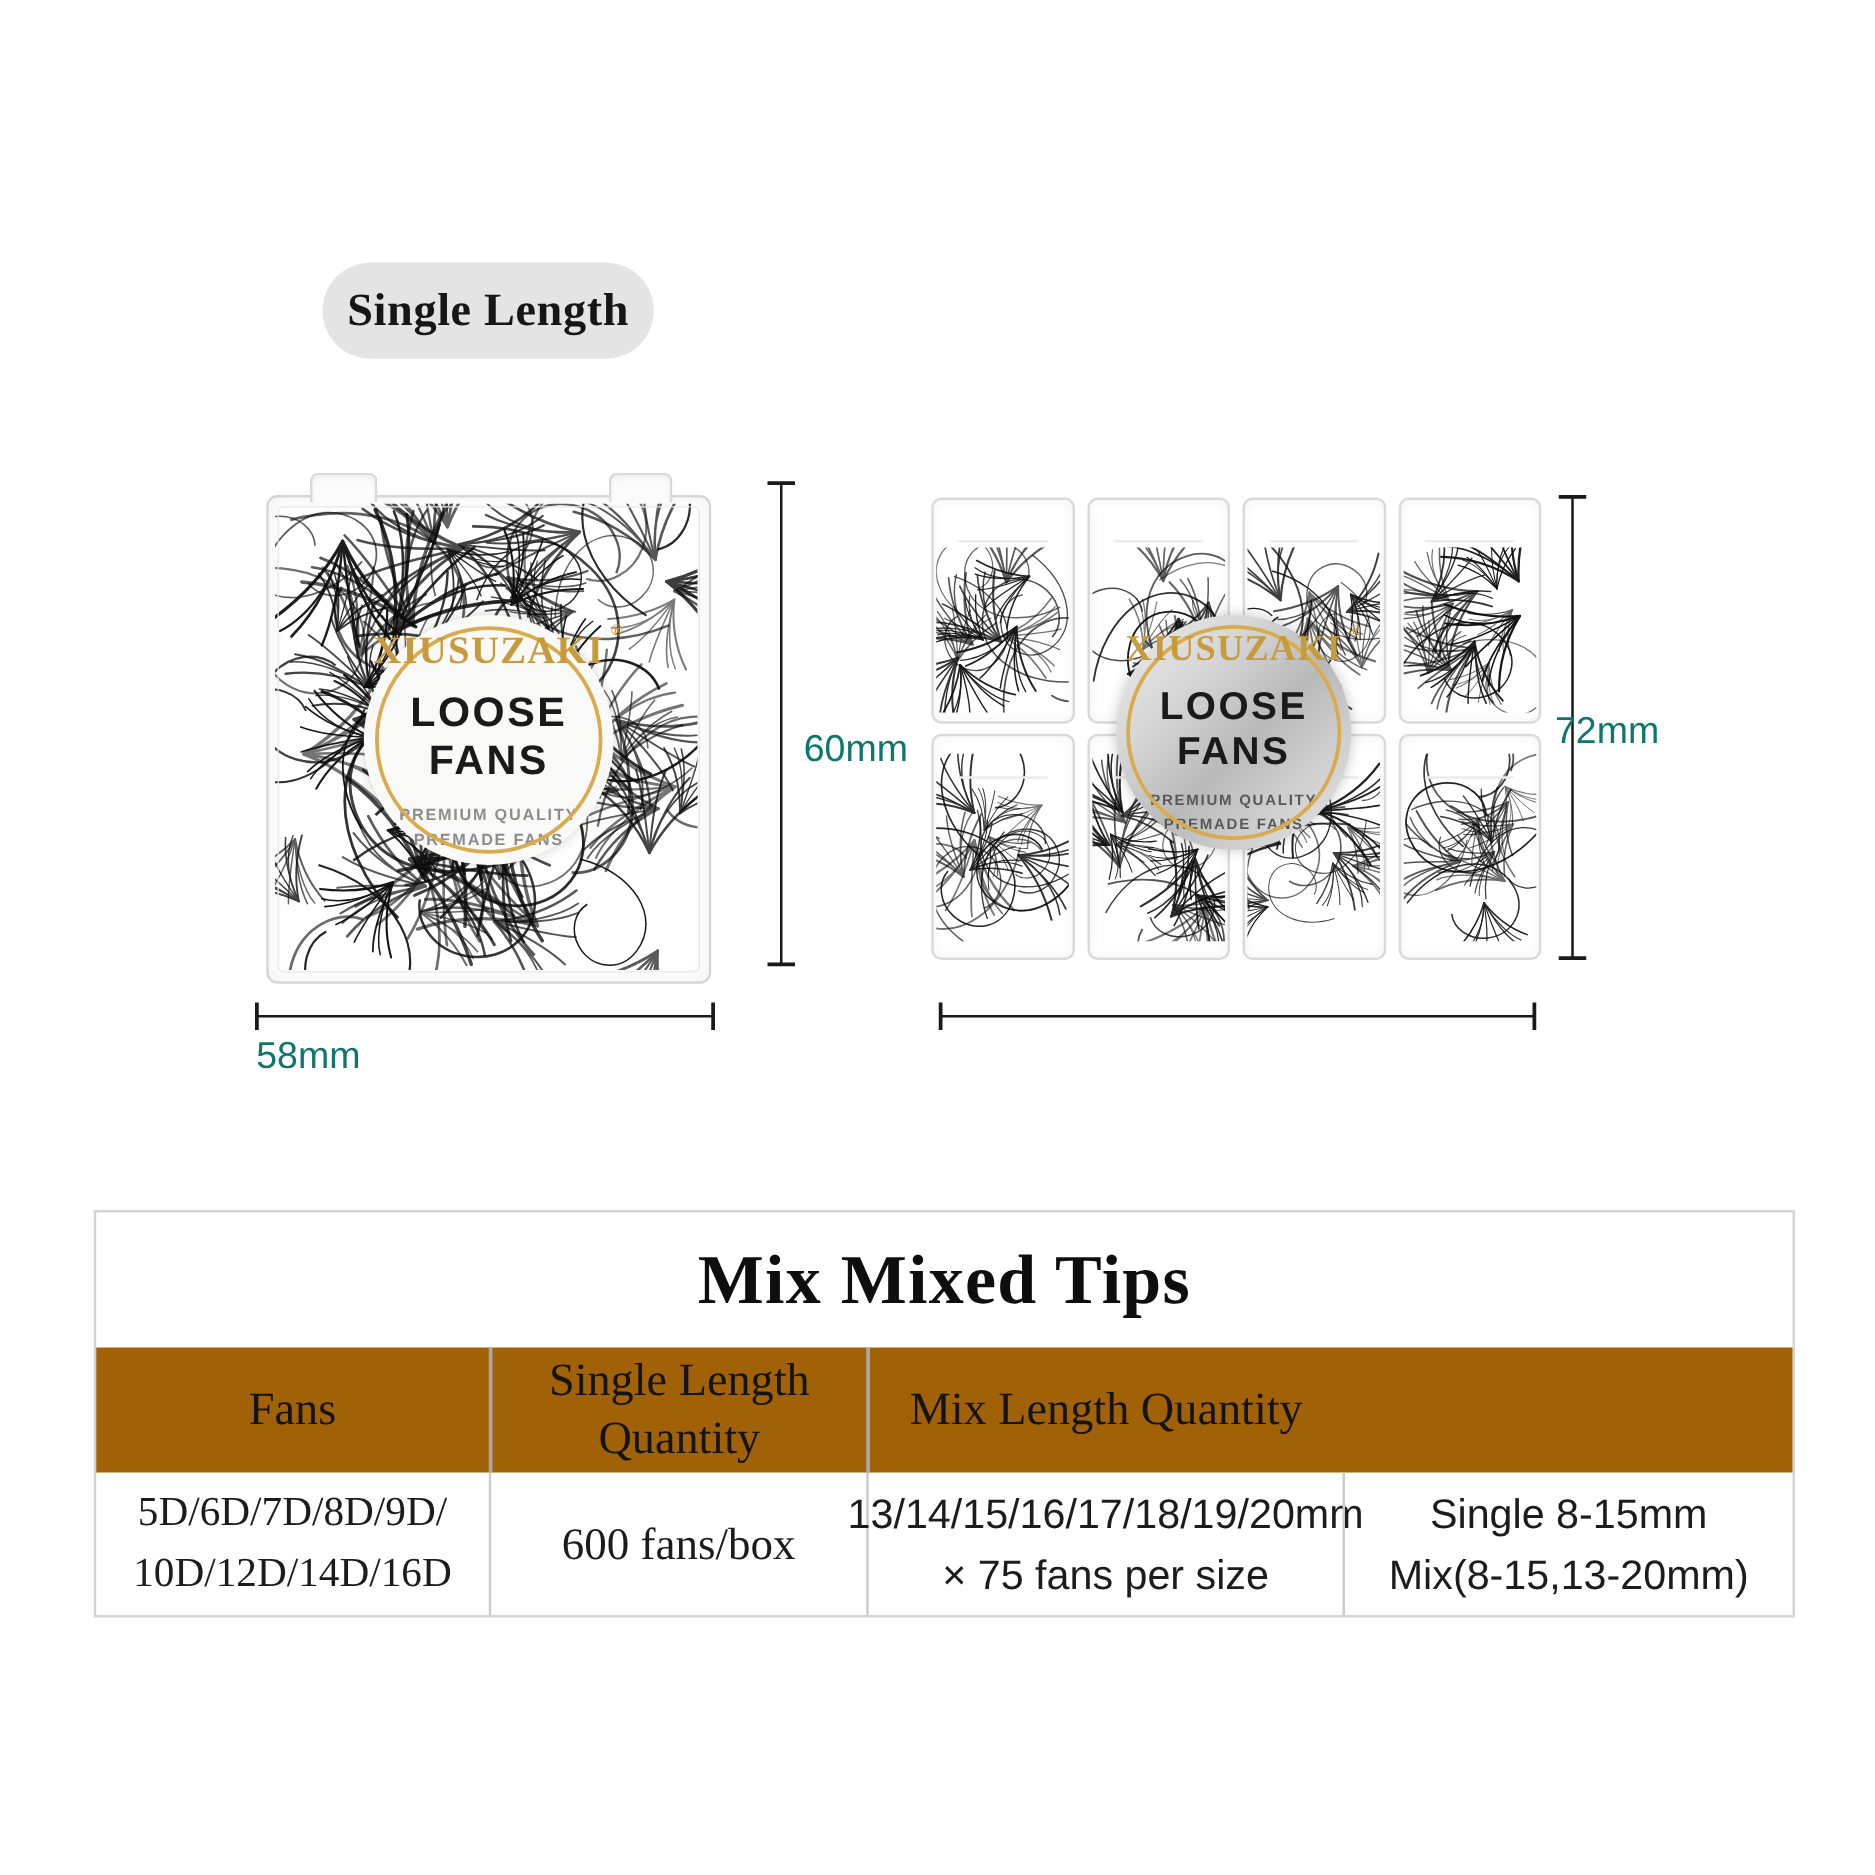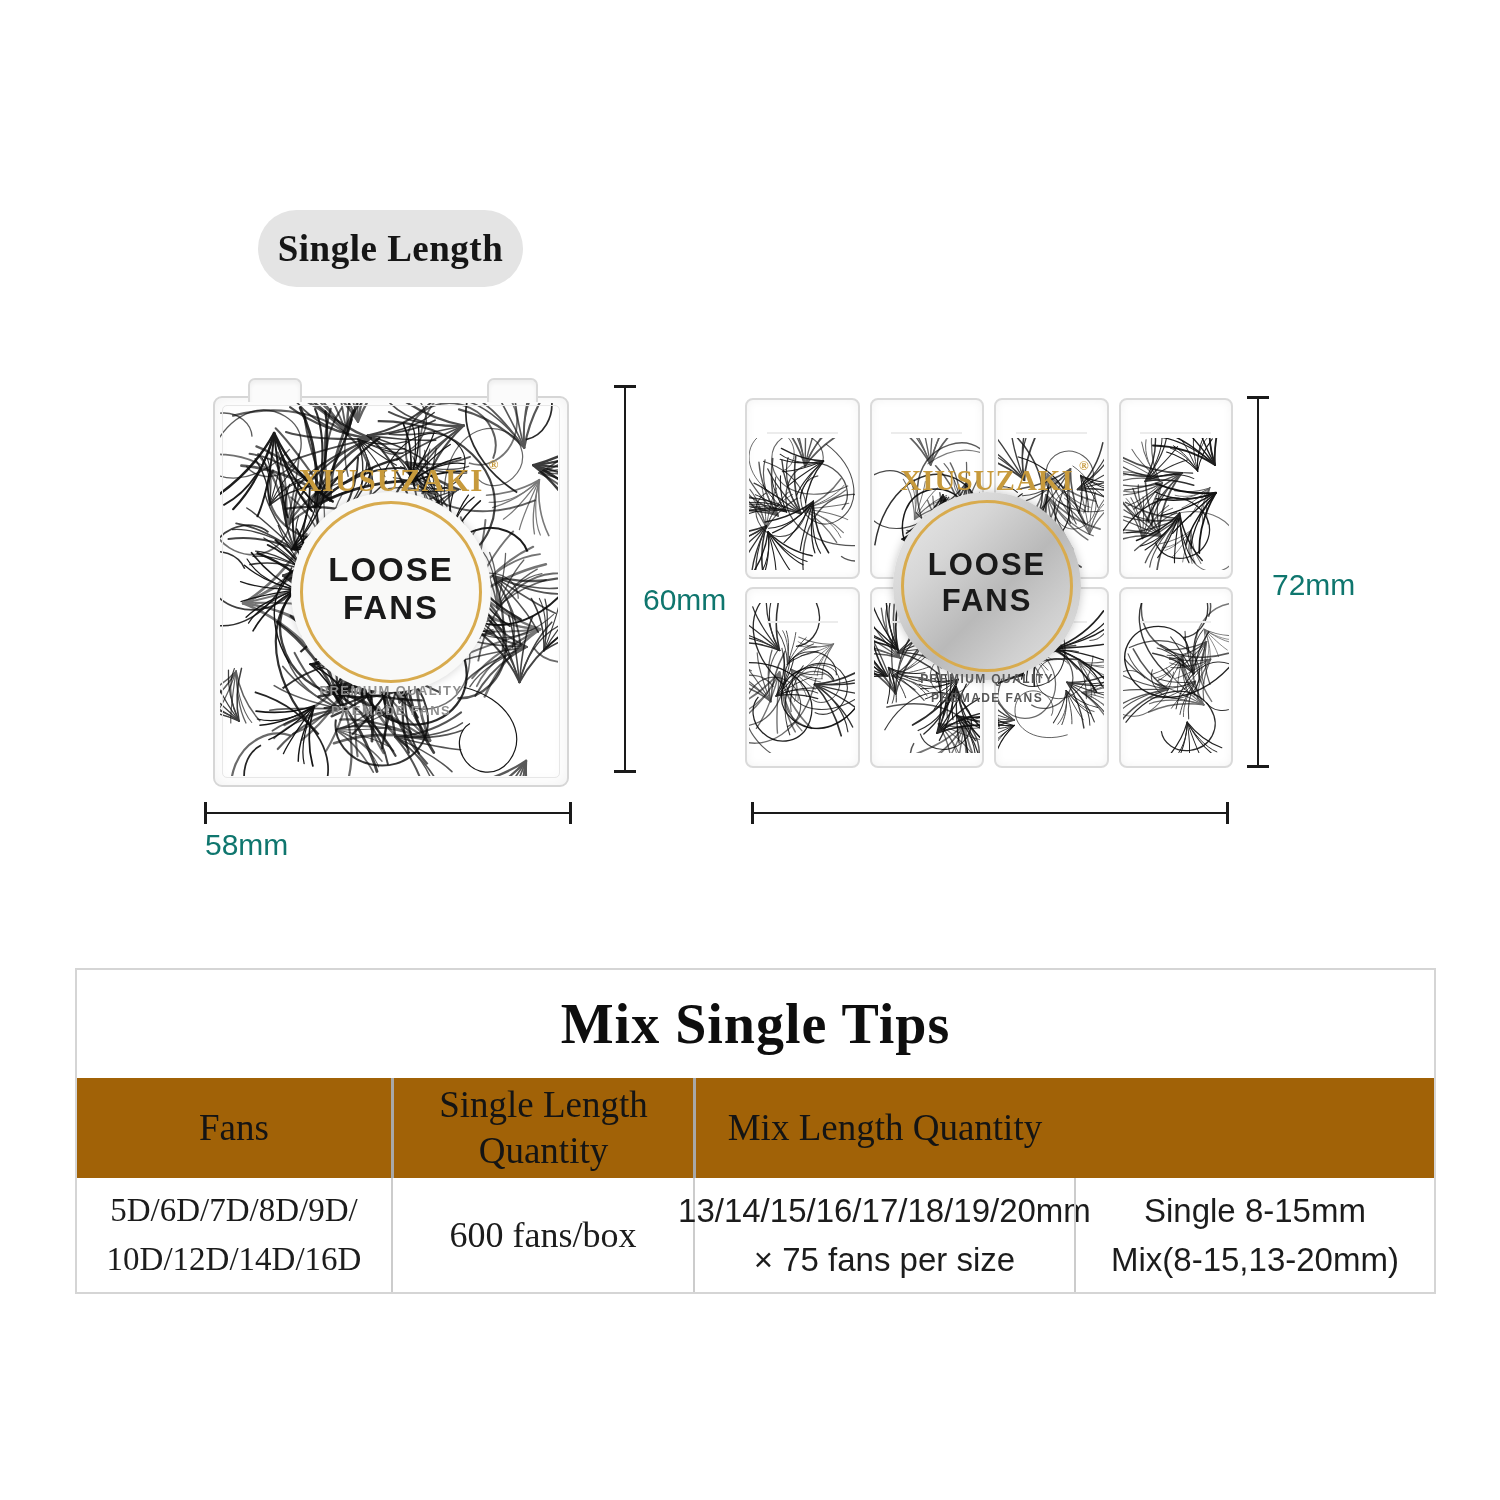--- a/index.html
+++ b/index.html
@@ -22,21 +22,21 @@
             column-gap:10px;row-gap:8px;}
   .cell{position:relative;background:#ffffff;border:2px solid #dadada;border-radius:8px;
         box-shadow:inset 0 0 10px rgba(0,0,0,0.05);}
   .cell::after{content:"";position:absolute;left:18%;right:18%;top:32px;height:2px;background:#ececec;}
 
   
   .lash-area{position:absolute;}
 
   
   .round-label{position:absolute;border-radius:50%;display:flex;flex-direction:column;align-items:center;
-               justify-content:center;text-align:center;z-index:5;gap:39px;}
+               justify-content:center;text-align:center;z-index:5;}
   .round-label .ring{position:absolute;inset:9px;border:3px solid #d8ab4e;border-radius:50%;pointer-events:none;}
   .label-white{background:#f9f9f8;box-shadow:0 0 10px rgba(0,0,0,0.18);}
   .label-silver{background:linear-gradient(135deg,#ececec 0%,#d6d6d6 30%,#b9b9b9 55%,#cfcfcf 75%,#e6e6e6 100%);
                 box-shadow:0 0 10px rgba(0,0,0,0.22);}
   .brand{font-family:"Liberation Serif",serif;font-weight:700;font-size:31px;color:#c79a3c;letter-spacing:1px;position:relative;}
   .brand .reg{font-size:13px;position:absolute;top:-6px;right:-16px;}
   .product{font-weight:700;font-size:33px;letter-spacing:2px;color:#1a1a1a;margin-top:13px;}
   .tagline{font-weight:700;font-size:13px;letter-spacing:1.4px;line-height:1.55;margin-top:15px;
            color:#8d8d8d;white-space:pre-line;}
   .label-silver .tagline{color:#585858;}
@@ -374,25 +374,25 @@
       <div class="brand" style="font-size:29px">
         <span>XIUSUZAKI</span><span class="reg">®</span>
       </div>
       <div class="product" style="font-size:31px;margin-top:11px">LOOSE FANS</div>
       <div class="tagline" style="font-size:12px;margin-top:12px">PREMIUM QUALITY
 PREMADE FANS</div>
     </div>
   </div>
 
   <div class="dim-v" style="left:1257px;top:397px;height:370px"></div>
-  <div class="dim-label" style="left:1272px;top:568px">72mm</div>
+  <div class="dim-label" style="left:1244px;top:568px">72mm</div>
   <div class="dim-h" style="left:752px;top:812px;width:476px"></div>
 
   <div id="spec-table">
-    <div class="t-title">Mix Single Tips</div>
+    <div class="t-title">Mix Mixed Tips</div>
     <div class="t-head">
       <div class="hcell">Fans</div>
       <div class="hcell">Single Length
 Quantity</div>
       <div class="hcell">Mix Length Quantity</div>
     </div>
     <div class="t-body">
       <div class="bcell serif">5D/6D/7D/8D/9D/
 10D/12D/14D/16D</div>
       <div class="bcell serif" style="font-size:36px">600 fans/box</div>

